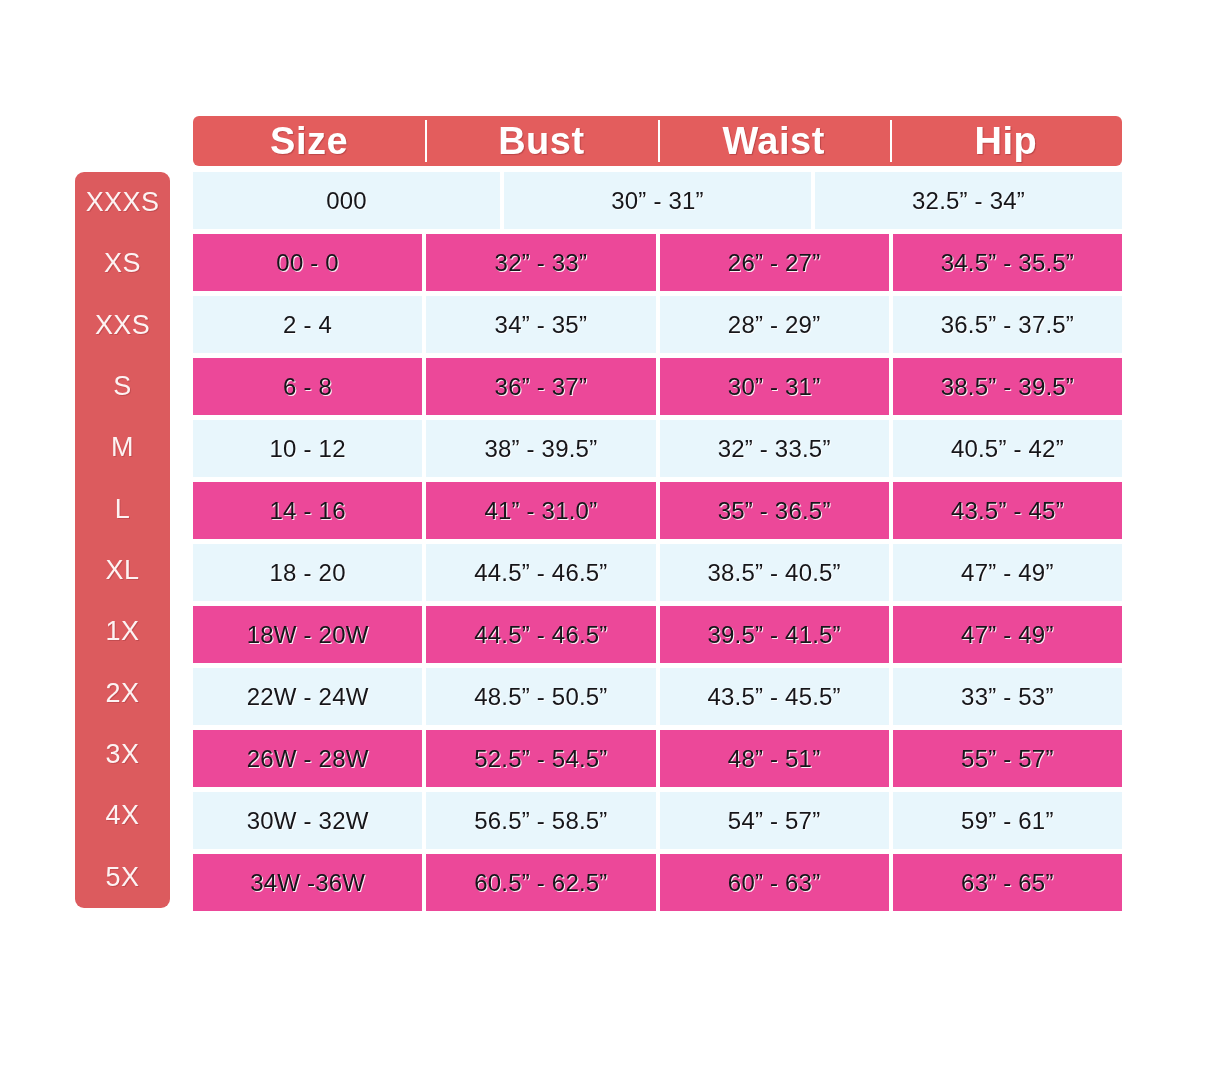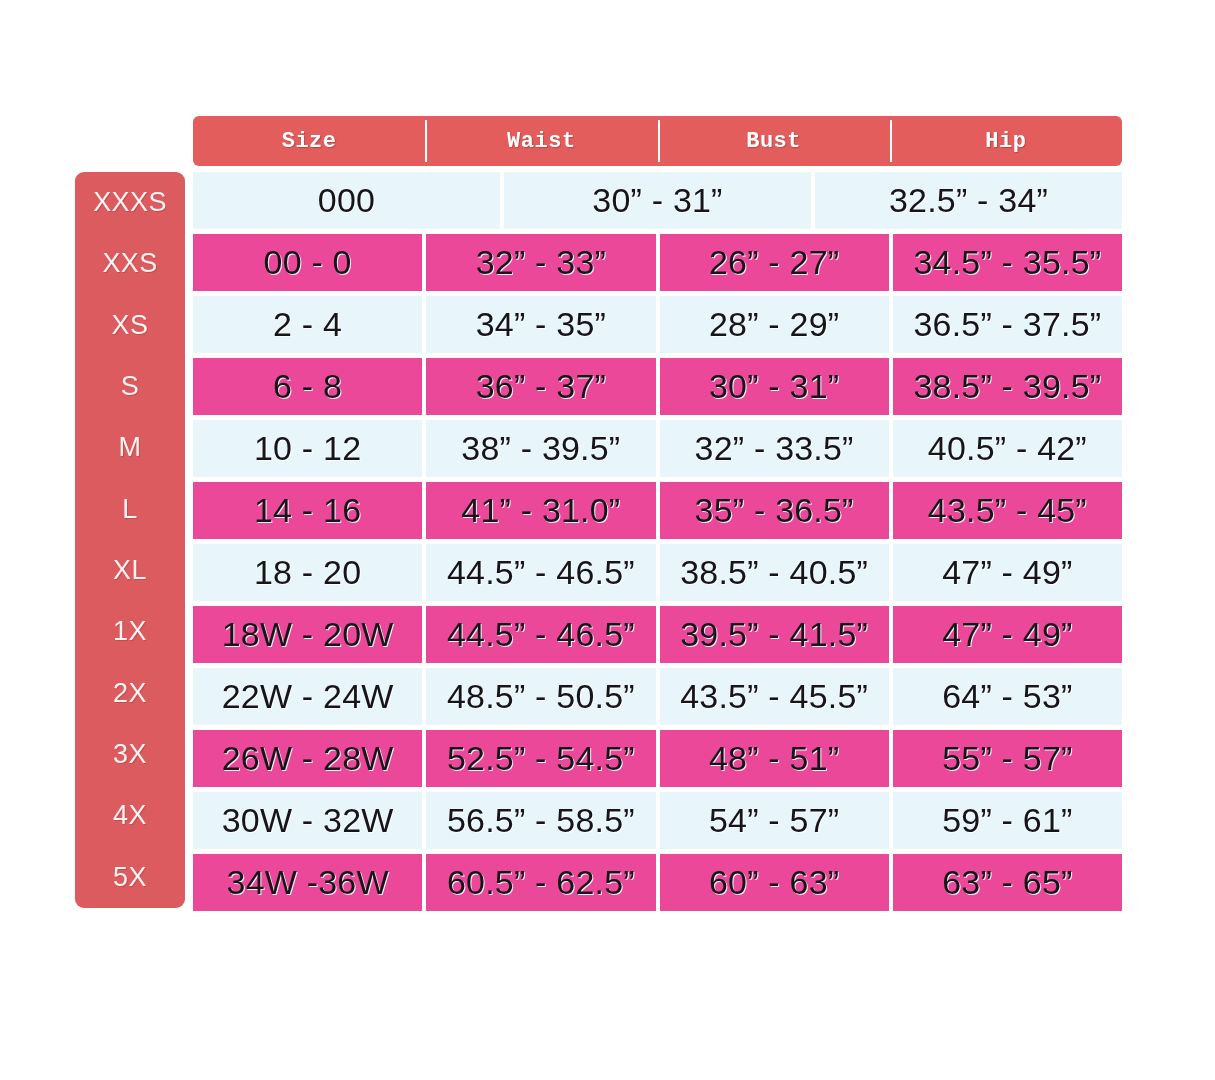--- a/index.html
+++ b/index.html
@@ -13,21 +13,21 @@
     position: relative;
     font-family: "Liberation Sans", sans-serif;
     overflow: hidden;
   }
 
   
   #size-rail {
     position: absolute;
     left: 75px;
     top: 172px;
-    width: 110px;
+    width: 95px;
     height: 736px;
     background: #DC5B5E;
     border-radius: 9px;
     box-sizing: border-box;
     display: flex;
     flex-direction: column;
   }
   .rail-cell {
     flex: 1 1 0;
     display: flex;
@@ -58,22 +58,22 @@
     background: #E35D5D;
     border-radius: 6px;
     overflow: hidden;
   }
   .head-cell {
     flex: 1 1 0;
     display: flex;
     align-items: center;
     justify-content: center;
     color: #fff;
-    font-family: Liberation Mono, monospace;
-    font-size: 22px;
+    font-family: Liberation Sans, sans-serif;
+    font-size: 38px;
     font-weight: 700;
     letter-spacing: 0.5px;
     text-shadow: 1px 1px 1px rgba(140,40,45,0.45);
     position: relative;
   }
   .head-cell + .head-cell::before {
     content: "";
     position: absolute;
     left: 0;
     top: 4px;
@@ -94,53 +94,53 @@
     margin-bottom: 5px;
     gap: 4px;
   }
   .data-row:last-child { margin-bottom: 0; }
   .data-cell {
     flex: 1 1 0;
     display: flex;
     align-items: center;
     justify-content: center;
     font-family: "Liberation Sans", sans-serif;
-    font-size: 34px;
+    font-size: 24px;
     font-weight: 400;
     color: #16161a;
     letter-spacing: 0.2px;
     text-shadow: 1px 1px 0 rgba(255,255,255,0.9);
     white-space: pre;
   }
   .row-a .data-cell { background: #E8F6FC; }
   .row-b .data-cell { background: #ec4899; }
 </style>
 </head>
 <body>
 
 <div id="size-rail">
     <div class="rail-cell">XXXS</div>
+    <div class="rail-cell">XS</div>
     <div class="rail-cell">XXS</div>
-    <div class="rail-cell">XS</div>
     <div class="rail-cell">S</div>
     <div class="rail-cell">M</div>
     <div class="rail-cell">L</div>
     <div class="rail-cell">XL</div>
     <div class="rail-cell">1X</div>
     <div class="rail-cell">2X</div>
     <div class="rail-cell">3X</div>
     <div class="rail-cell">4X</div>
     <div class="rail-cell">5X</div>
   </div>
 
 <div id="measure-table">
   <div id="table-header">
       <div class="head-cell">Size</div>
+      <div class="head-cell">Bust</div>
       <div class="head-cell">Waist</div>
-      <div class="head-cell">Bust</div>
       <div class="head-cell">Hip</div>
     </div>
   <div id="table-body">
       <div class="data-row row-a">
         <div class="data-cell">000</div>
         <div class="data-cell">30” - 31”</div>
         <div class="data-cell">32.5” - 34”</div>
       </div>
       <div class="data-row row-b">
         <div class="data-cell">00 - 0</div>
@@ -181,21 +181,21 @@
       <div class="data-row row-b">
         <div class="data-cell">18W - 20W</div>
         <div class="data-cell">44.5” - 46.5”</div>
         <div class="data-cell">39.5” - 41.5”</div>
         <div class="data-cell">47” - 49”</div>
       </div>
       <div class="data-row row-a">
         <div class="data-cell">22W - 24W</div>
         <div class="data-cell">48.5” - 50.5”</div>
         <div class="data-cell">43.5” - 45.5”</div>
-        <div class="data-cell">64” - 53”</div>
+        <div class="data-cell">33” - 53”</div>
       </div>
       <div class="data-row row-b">
         <div class="data-cell">26W - 28W</div>
         <div class="data-cell">52.5” - 54.5”</div>
         <div class="data-cell">48” - 51”</div>
         <div class="data-cell">55” - 57”</div>
       </div>
       <div class="data-row row-a">
         <div class="data-cell">30W - 32W</div>
         <div class="data-cell">56.5” - 58.5”</div>

